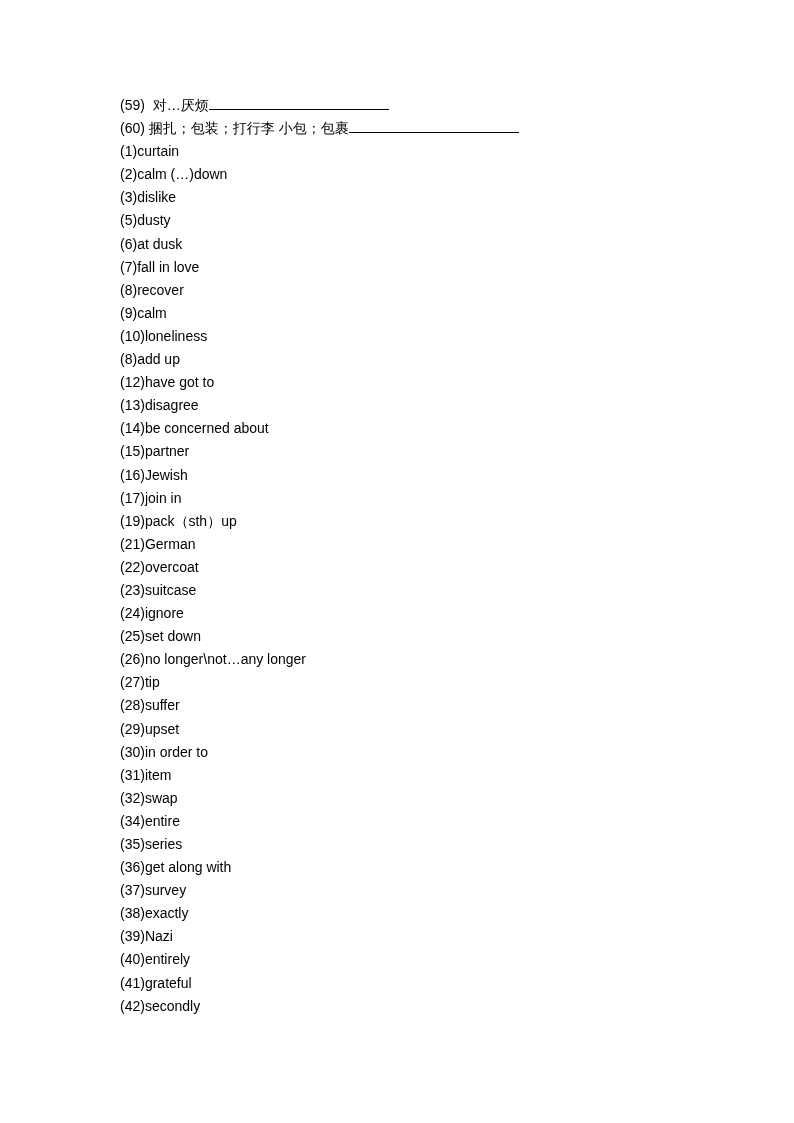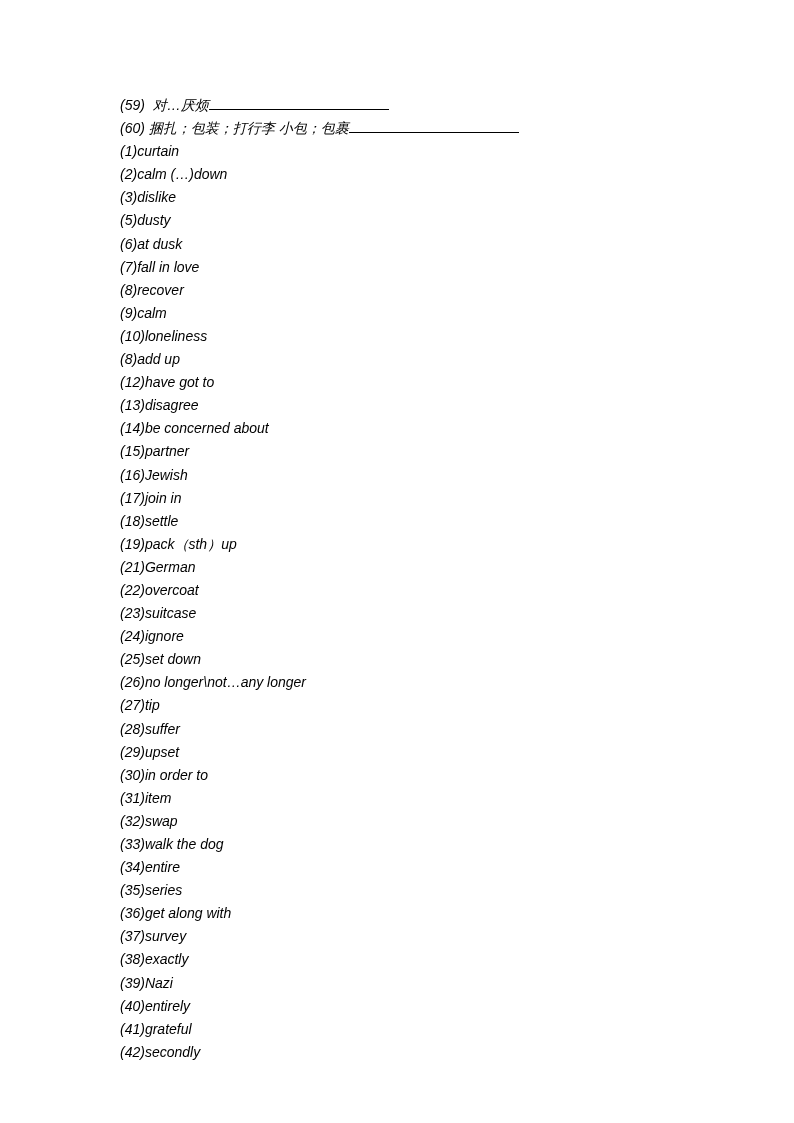--- a/index.html
+++ b/index.html
@@ -13,21 +13,20 @@
       background: #ffffff;
       font-family: "Microsoft YaHei", "SimSun", Arial, sans-serif;
       font-size: 14px;
       color: #000000;
       padding-top: 94px;
       padding-left: 120px;
       line-height: 1.65;
     }
     .item {
       white-space: nowrap;
-      font-style: italic;
     }
     .underline {
       display: inline-block;
       border-bottom: 1px solid #000;
       height: 1.1em;
       vertical-align: baseline;
     }
     .underline-long {
       width: 180px;
     }
@@ -53,35 +52,33 @@
     <div class="item"><span>(8)</span><span>recover</span></div>
     <div class="item"><span>(9)</span><span>calm</span></div>
     <div class="item"><span>(10)</span><span>loneliness</span></div>
     <div class="item"><span>(8)</span><span>add up</span></div>
     <div class="item"><span>(12)</span><span>have got to</span></div>
     <div class="item"><span>(13)</span><span>disagree</span></div>
     <div class="item"><span>(14)</span><span>be concerned about</span></div>
     <div class="item"><span>(15)</span><span>partner</span></div>
     <div class="item"><span>(16)</span><span>Jewish</span></div>
     <div class="item"><span>(17)</span><span>join in</span></div>
-    <div class="item"><span>(18)</span><span>settle</span></div>
     <div class="item"><span>(19)</span><span>pack（sth）up</span></div>
     <div class="item"><span>(21)</span><span>German</span></div>
     <div class="item"><span>(22)</span><span>overcoat</span></div>
     <div class="item"><span>(23)</span><span>suitcase</span></div>
     <div class="item"><span>(24)</span><span>ignore</span></div>
     <div class="item"><span>(25)</span><span>set down</span></div>
     <div class="item"><span>(26)</span><span>no longer\not…any longer</span></div>
     <div class="item"><span>(27)</span><span>tip</span></div>
     <div class="item"><span>(28)</span><span>suffer</span></div>
     <div class="item"><span>(29)</span><span>upset</span></div>
     <div class="item"><span>(30)</span><span>in order to</span></div>
     <div class="item"><span>(31)</span><span>item</span></div>
     <div class="item"><span>(32)</span><span>swap</span></div>
-    <div class="item"><span>(33)</span><span>walk the dog</span></div>
     <div class="item"><span>(34)</span><span>entire</span></div>
     <div class="item"><span>(35)</span><span>series</span></div>
     <div class="item"><span>(36)</span><span>get along with</span></div>
     <div class="item"><span>(37)</span><span>survey</span></div>
     <div class="item"><span>(38)</span><span>exactly</span></div>
     <div class="item"><span>(39)</span><span>Nazi</span></div>
     <div class="item"><span>(40)</span><span>entirely</span></div>
     <div class="item"><span>(41)</span><span>grateful</span></div>
     <div class="item"><span>(42)</span><span>secondly</span></div>
   </div>

